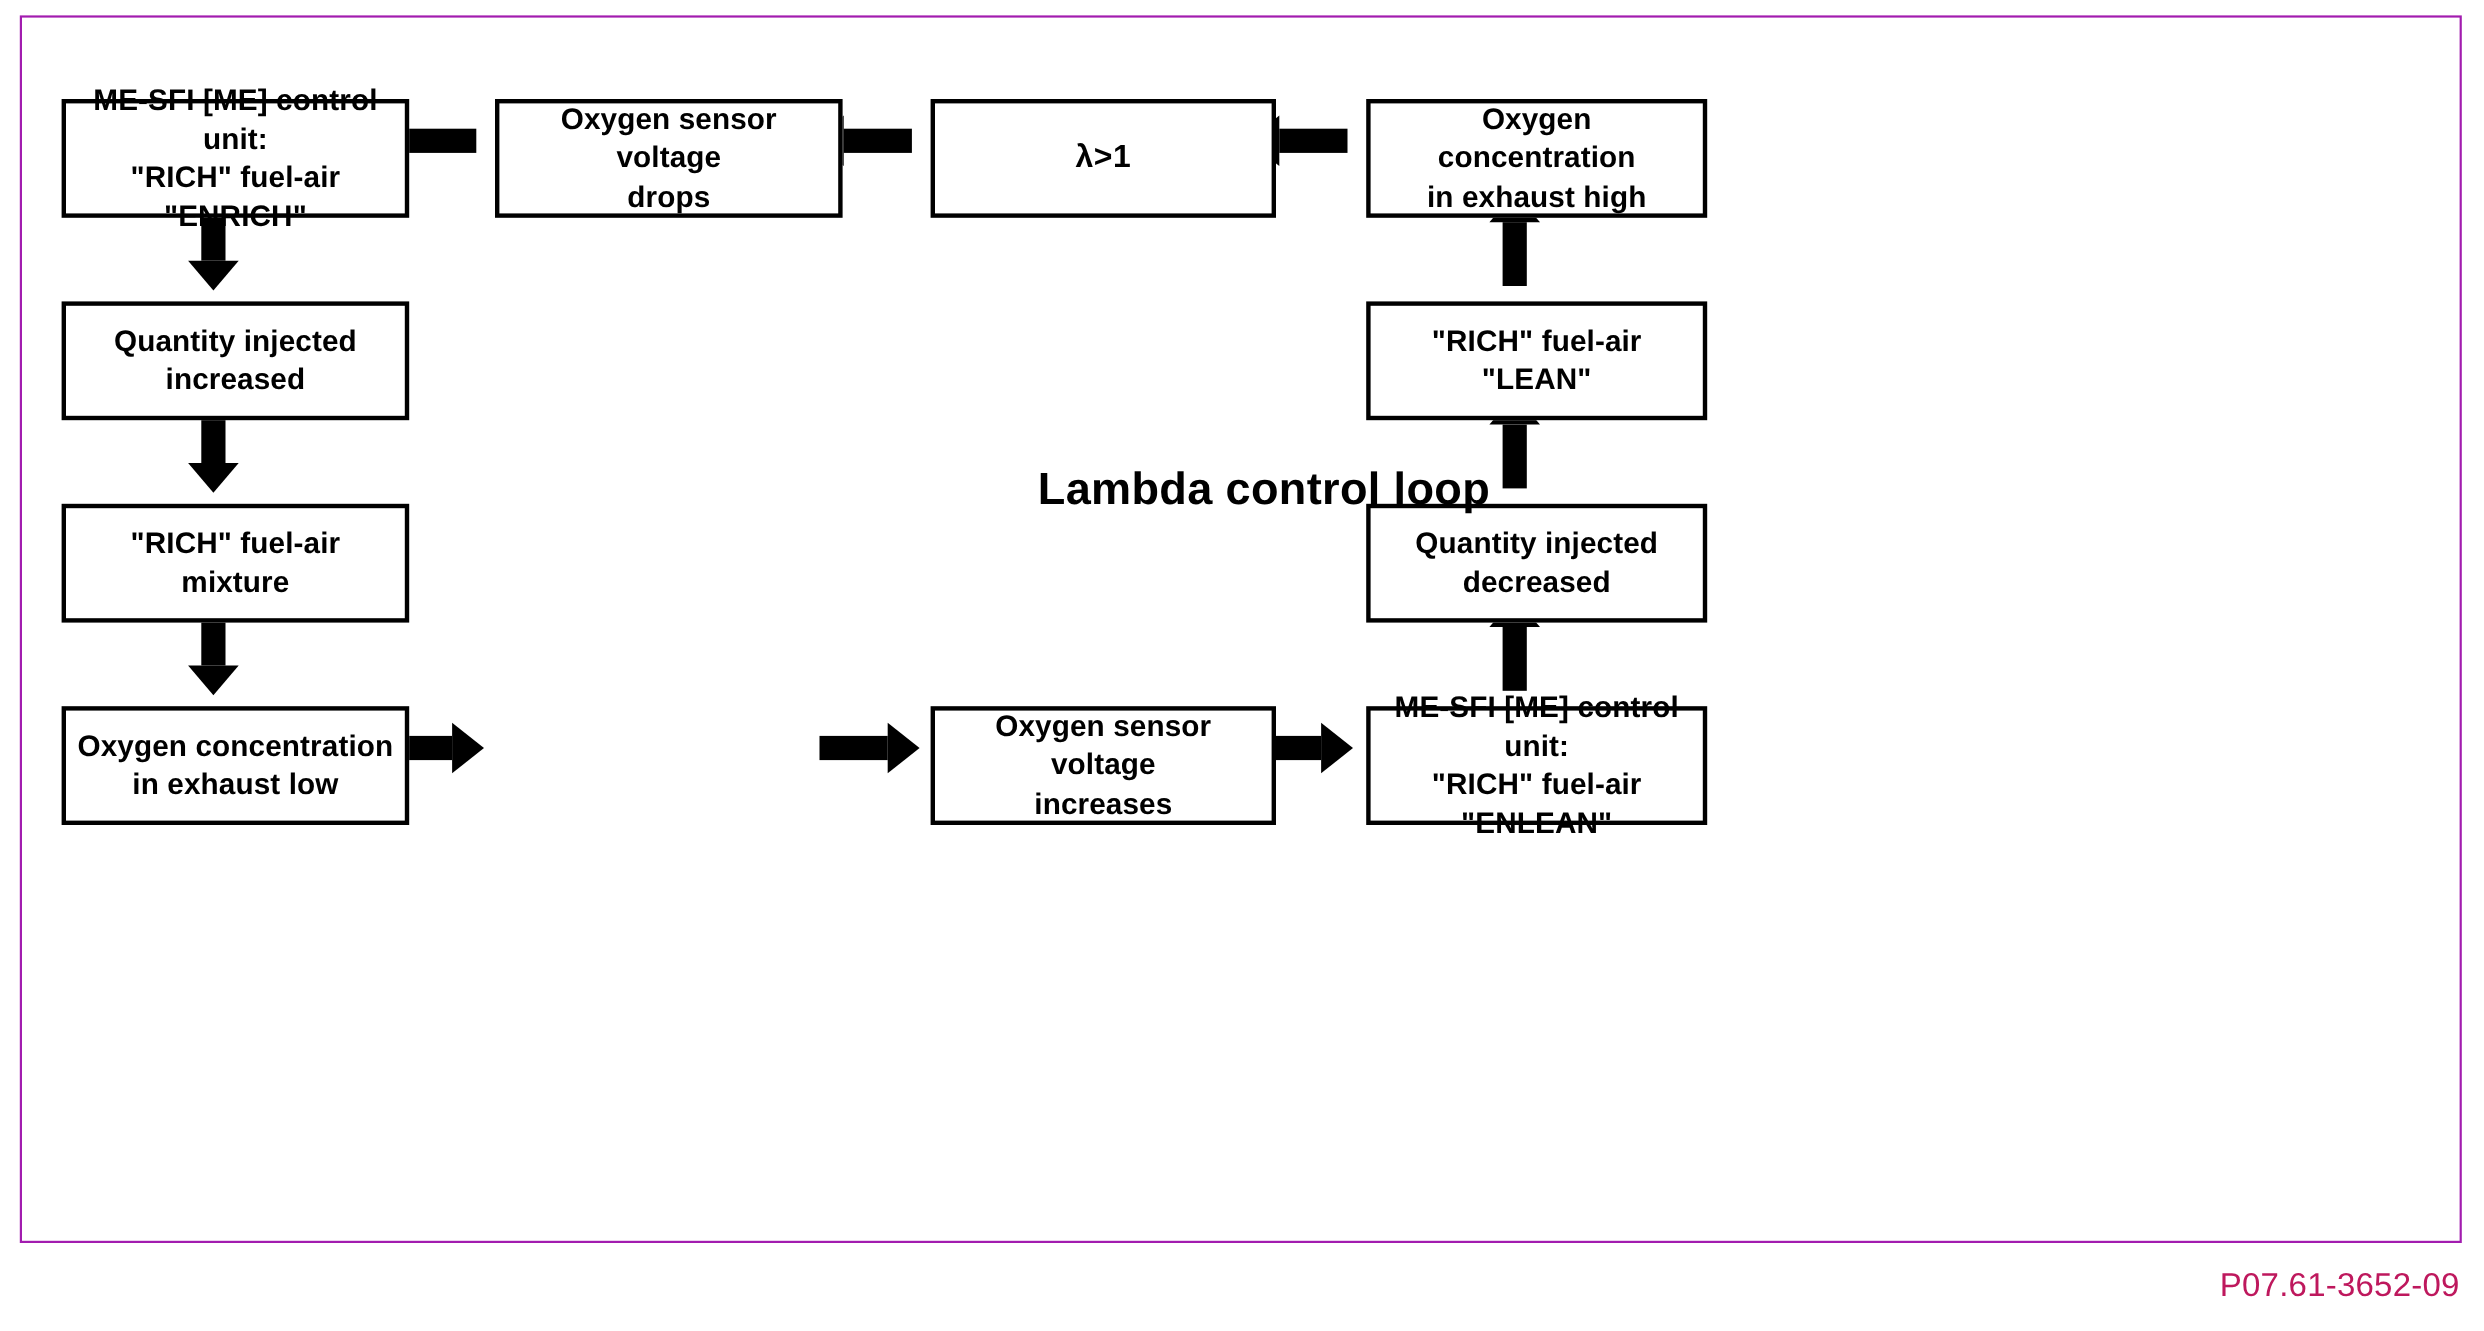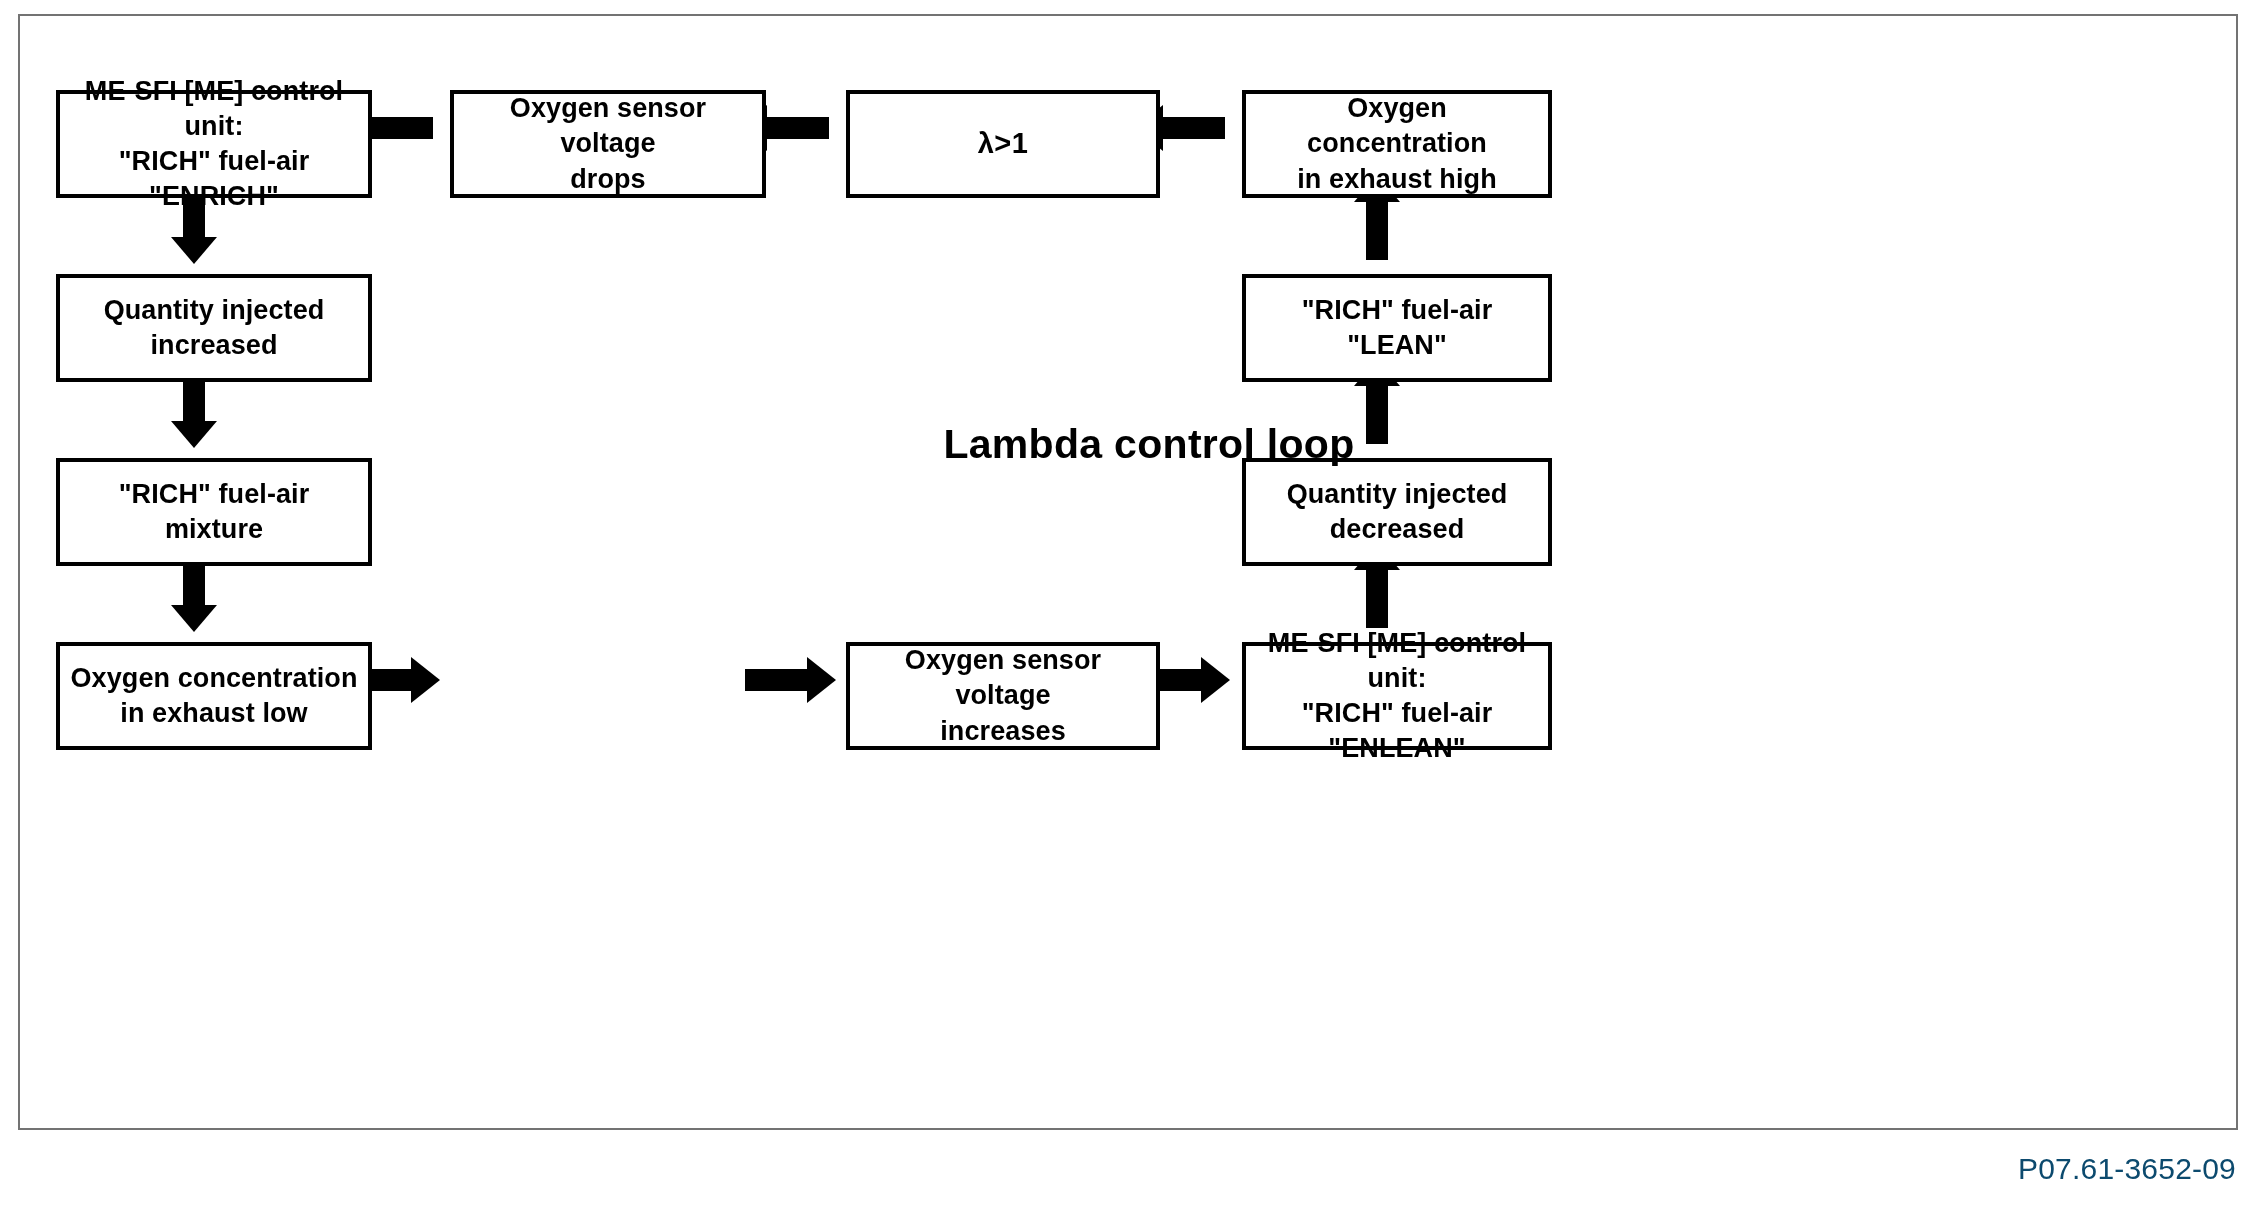--- a/index.html
+++ b/index.html
@@ -22,21 +22,21 @@
     background: #ffffff;
   }
 
   
   #diagram-frame {
     position: absolute;
     left: 18px;
     top: 14px;
     width: 2220px;
     height: 1116px;
-    border: 2px solid #737373;
+    border: 2px solid #a21caf;
     box-sizing: border-box;
     background: #ffffff;
   }
 
   
   #arrow-layer {
     position: absolute;
     left: 0;
     top: 0;
     width: 2258px;
@@ -100,21 +100,21 @@
     letter-spacing: 0.3px;
     margin-top: 27px;
   }
 
   
   #figure-caption {
     position: absolute;
     right: 22px;
     top: 1152px;
     font-size: 30px;
-    color: #0c4a6e;
+    color: #be185d;
     font-weight: normal;
     letter-spacing: 0.2px;
   }
 </style>
 </head>
 <body>
 
 <div id="stage">
 
   <div id="diagram-frame">

